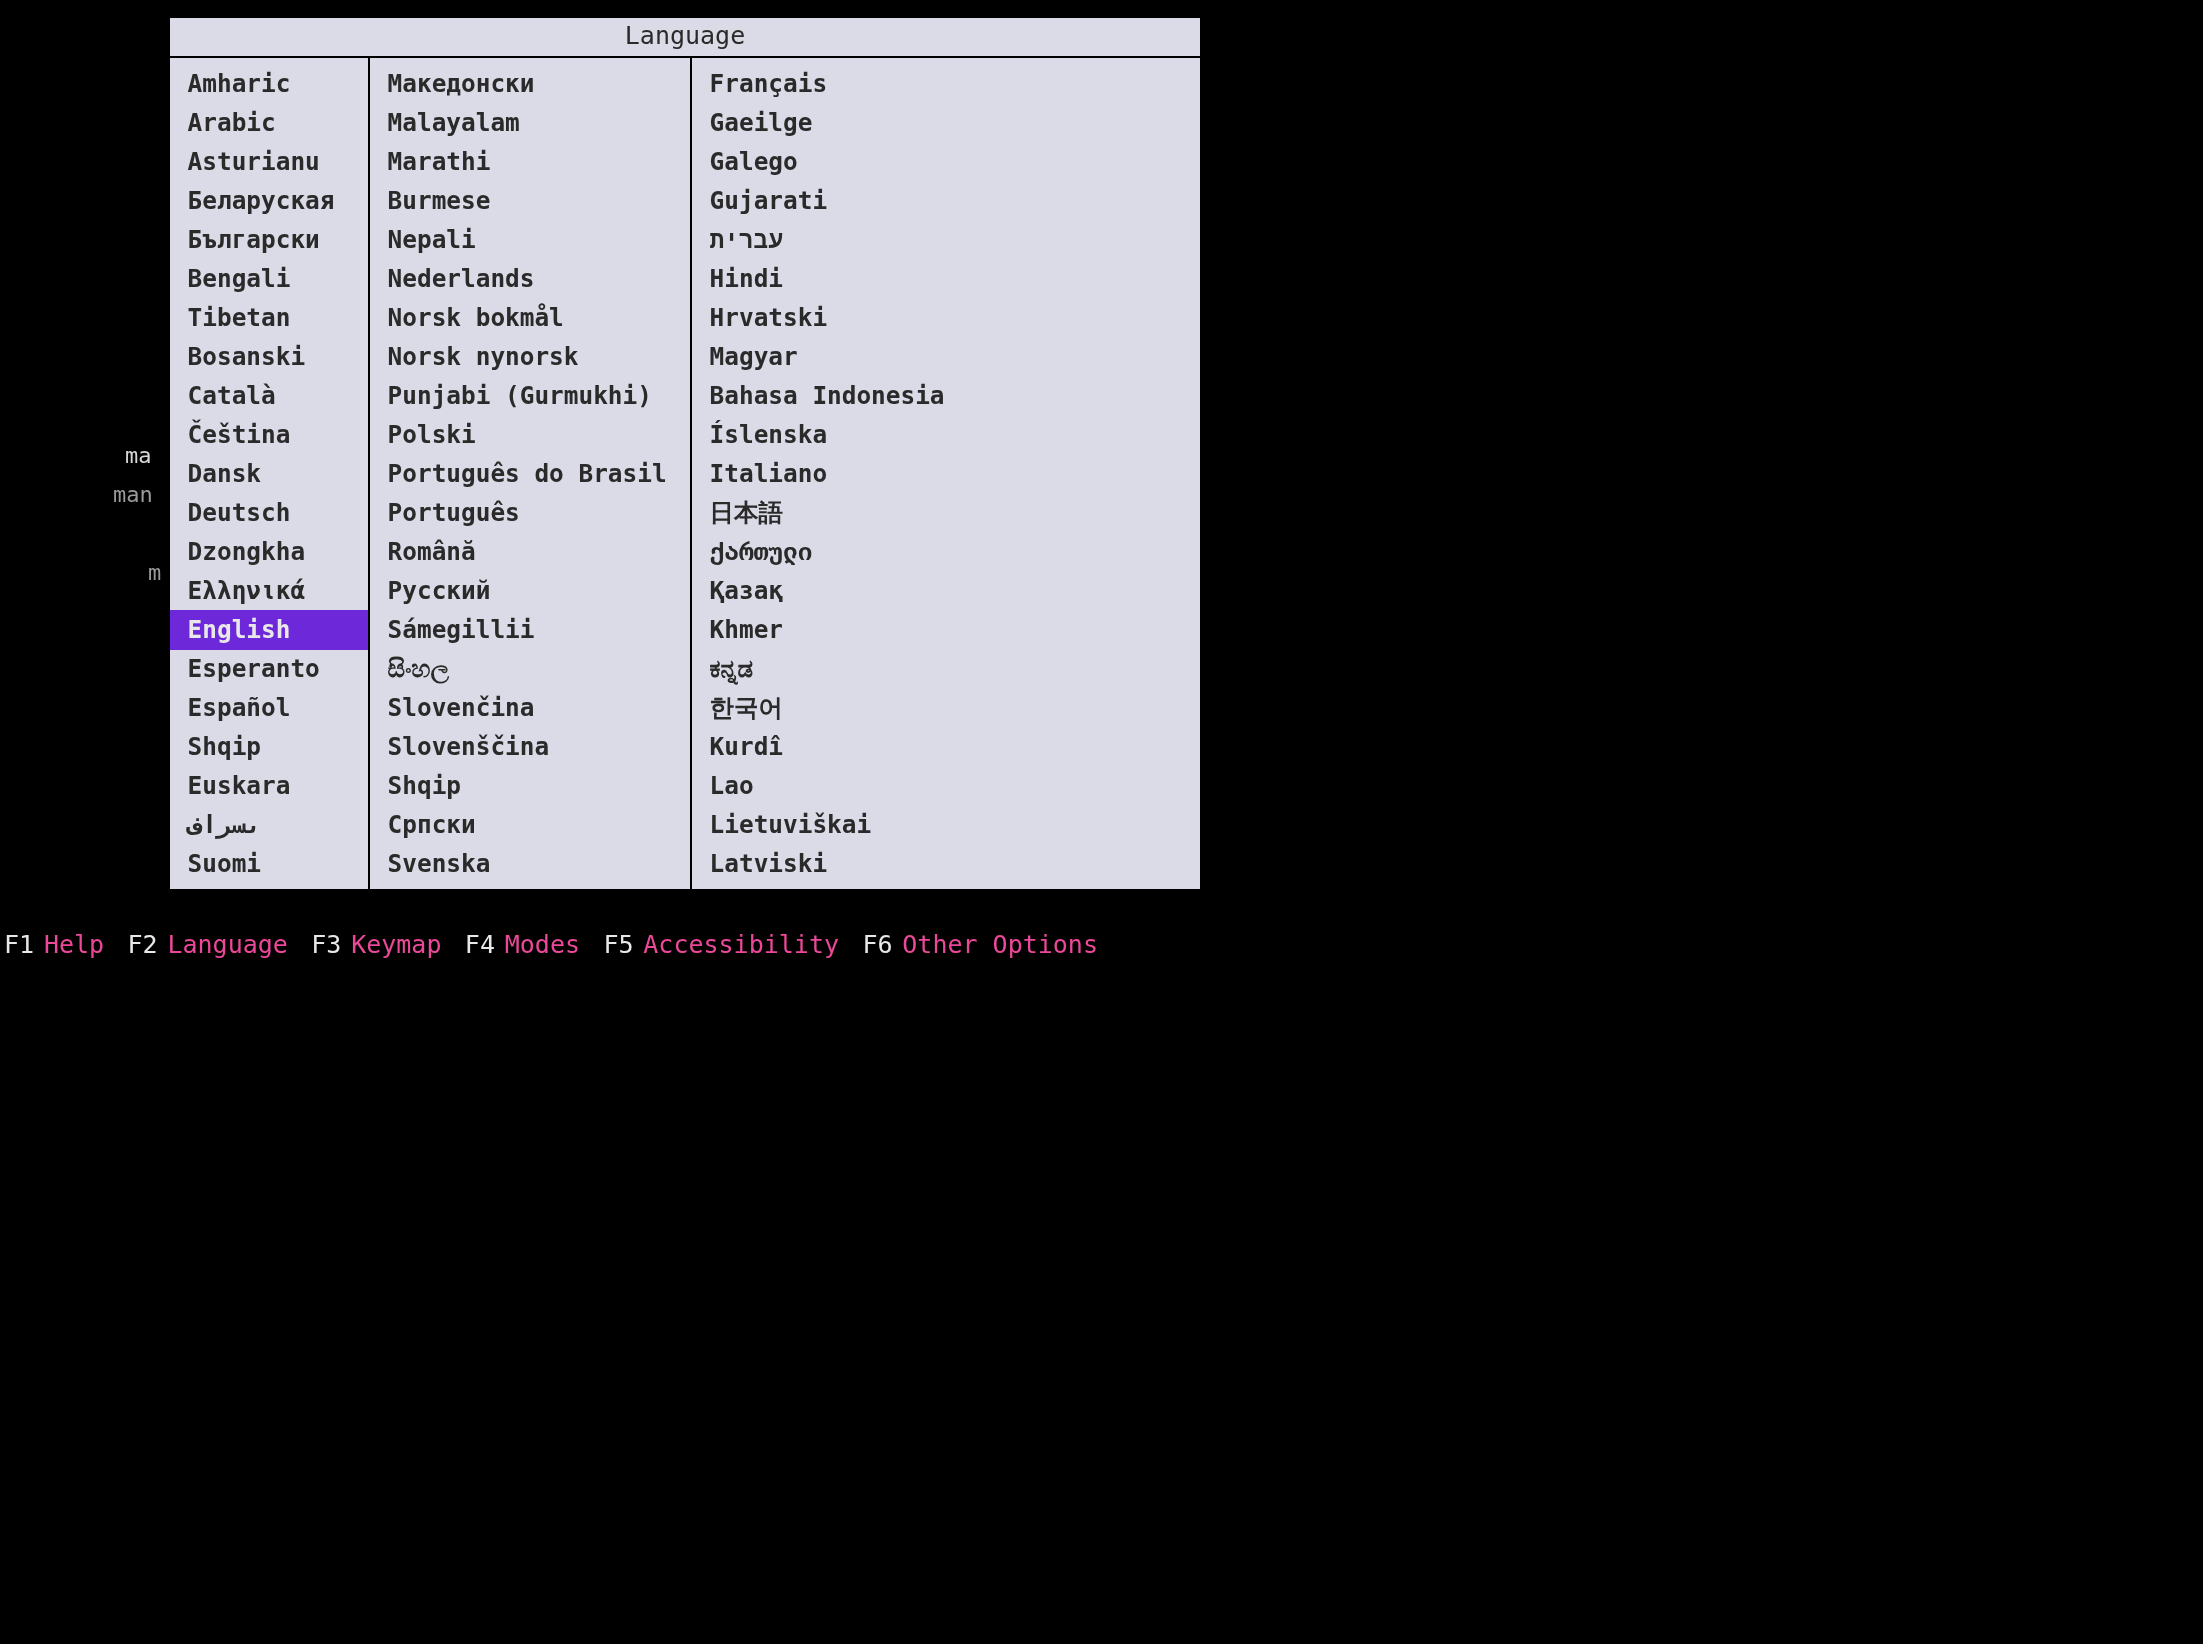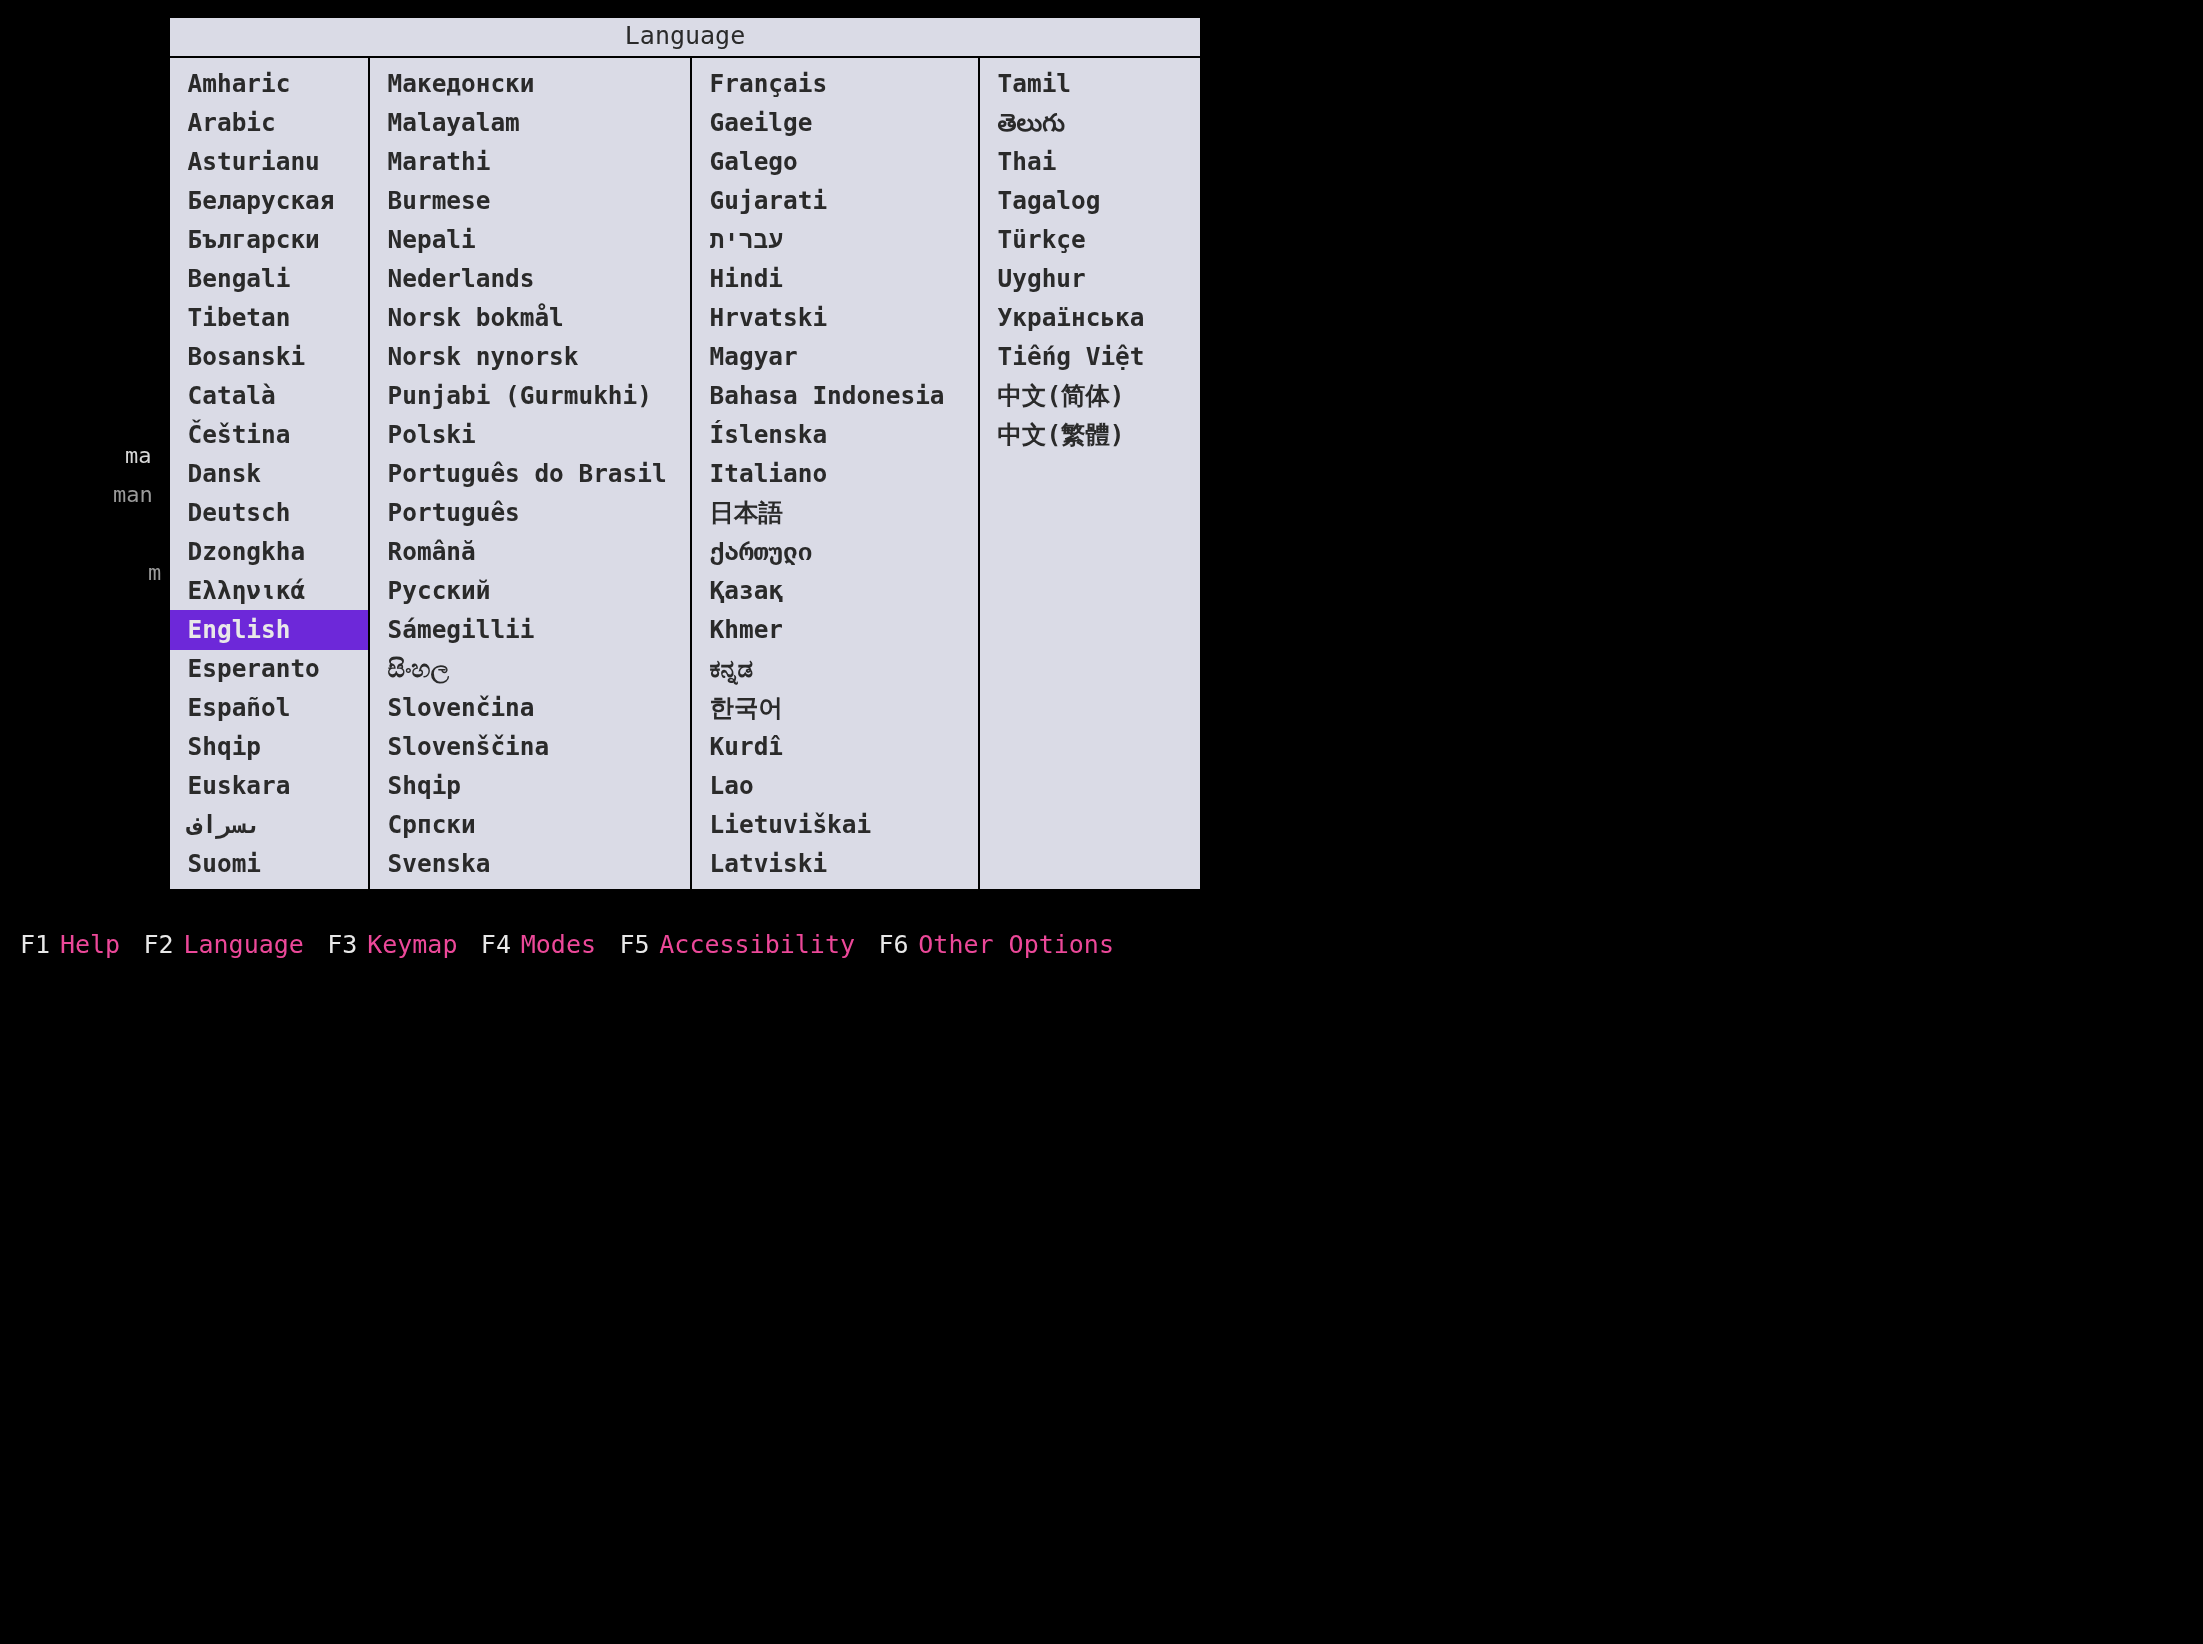--- a/index.html
+++ b/index.html
@@ -67,21 +67,21 @@
     cursor: pointer;
     white-space: nowrap;
   }
   .lang-item.selected {
     background: #6d28d9;
     color: #e8e8e8;
   }
   
   .fkeys {
     position: absolute;
-    left: 20px;
+    left: 4px;
     bottom: 11.7px;
     display: flex;
     gap: 23.4px;
     font-size: 25px;
   }
   .fkey {
     display: flex;
     gap: 9.8px;
     align-items: baseline;
   }
@@ -169,32 +169,20 @@
           <div class="lang-item">ქართული</div>
           <div class="lang-item">Қазақ</div>
           <div class="lang-item">Khmer</div>
           <div class="lang-item">ಕನ್ನಡ</div>
           <div class="lang-item">한국어</div>
           <div class="lang-item">Kurdî</div>
           <div class="lang-item">Lao</div>
           <div class="lang-item">Lietuviškai</div>
           <div class="lang-item">Latviski</div>
         </div>
-        <div class="col col-3">
-          <div class="lang-item">Tamil</div>
-          <div class="lang-item">తెలుగు</div>
-          <div class="lang-item">Thai</div>
-          <div class="lang-item">Tagalog</div>
-          <div class="lang-item">Türkçe</div>
-          <div class="lang-item">Uyghur</div>
-          <div class="lang-item">Українська</div>
-          <div class="lang-item">Tiếng Việt</div>
-          <div class="lang-item">中文(简体)</div>
-          <div class="lang-item">中文(繁體)</div>
-        </div>
       </div>
   </div>
 
   <div class="fkeys" id="fkeys">
       <div class="fkey">
         <span class="fkey-key">F1</span>
         <span class="fkey-label">Help</span>
       </div>
       <div class="fkey">
         <span class="fkey-key">F2</span>

